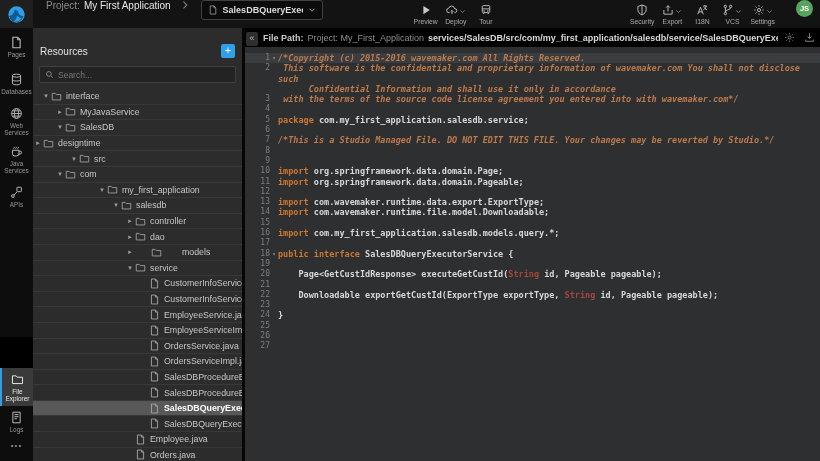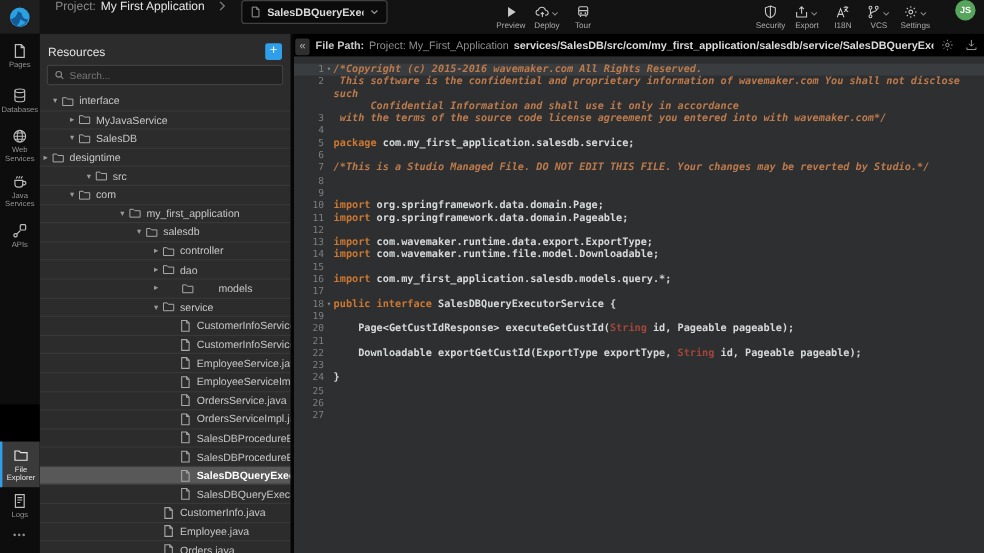--- a/index.html
+++ b/index.html
@@ -54,21 +54,21 @@
   .side-bottom .side-item { min-height:30px; }
   .side-item.selected { background:#3a3a3a; border-left:2px solid #2e9fe8; }
   .side-item.selected .s-label { color:#e8e8e8; }
   .side-item.selected .ic { color:#e8e8e8; }
   .side-more { position:absolute; left:0; top:413px; width:33px; text-align:center;
                color:#8f8f8f; font-size:8px; letter-spacing:1px; cursor:pointer; }
 
   
   .resources { position:absolute; left:33px; top:28px; width:209px; height:433px;
                background:#2c2c2c; z-index:10; overflow:hidden; }
-  .res-header { height:22px; display:flex; align-items:flex-end; padding:0 7px; }
+  .res-header { height:22px; display:flex; align-items:center; padding:0 7px;margin-top:12px; }
   .res-title { font-size:10px; color:#e2e2e2; flex:1; }
   .add-btn { width:14px; height:14px; background:#2e9fe8; border-radius:2px; color:#fff;
              font-size:11px; line-height:13px; text-align:center; cursor:pointer; }
   .search-box { margin:4px 6px 6px; height:17px; background:#232323;
                 border:1px solid #3f3f3f; border-radius:2px; display:flex;
                 align-items:center; padding:0 5px; gap:4px; cursor:text; }
   .search-box .ic { width:9px; height:9px; color:#8a8a8a; flex:none; }
   .search-ph { font-size:8.5px; color:#787878; }
   .tree { }
   .tree-row { height:15.6px; display:flex; align-items:center;
@@ -563,30 +563,20 @@
         <span class="t-label">SalesDBQueryExecutorServiceImpl.java</span>
       </div>
       <div class="tree-row" style="padding-left: 92px;">
         <span class="t-caret"></span>
         <span class="ic t-ico">
           <svg viewBox="0 0 16 16" fill="none" stroke="currentColor" stroke-width="1.3">
             <path d="M3.5 1.5h6l3 3v10h-9z"></path>
             <path d="M9.5 1.5v3h3"></path>
           </svg>
         </span>
-        <span class="t-label">CustomerInfo.java</span>
-      </div>
-      <div class="tree-row" style="padding-left: 92px;">
-        <span class="t-caret"></span>
-        <span class="ic t-ico">
-          <svg viewBox="0 0 16 16" fill="none" stroke="currentColor" stroke-width="1.3">
-            <path d="M3.5 1.5h6l3 3v10h-9z"></path>
-            <path d="M9.5 1.5v3h3"></path>
-          </svg>
-        </span>
         <span class="t-label">Employee.java</span>
       </div>
       <div class="tree-row" style="padding-left: 92px;">
         <span class="t-caret"></span>
         <span class="ic t-ico">
           <svg viewBox="0 0 16 16" fill="none" stroke="currentColor" stroke-width="1.3">
             <path d="M3.5 1.5h6l3 3v10h-9z"></path>
             <path d="M9.5 1.5v3h3"></path>
           </svg>
         </span>

